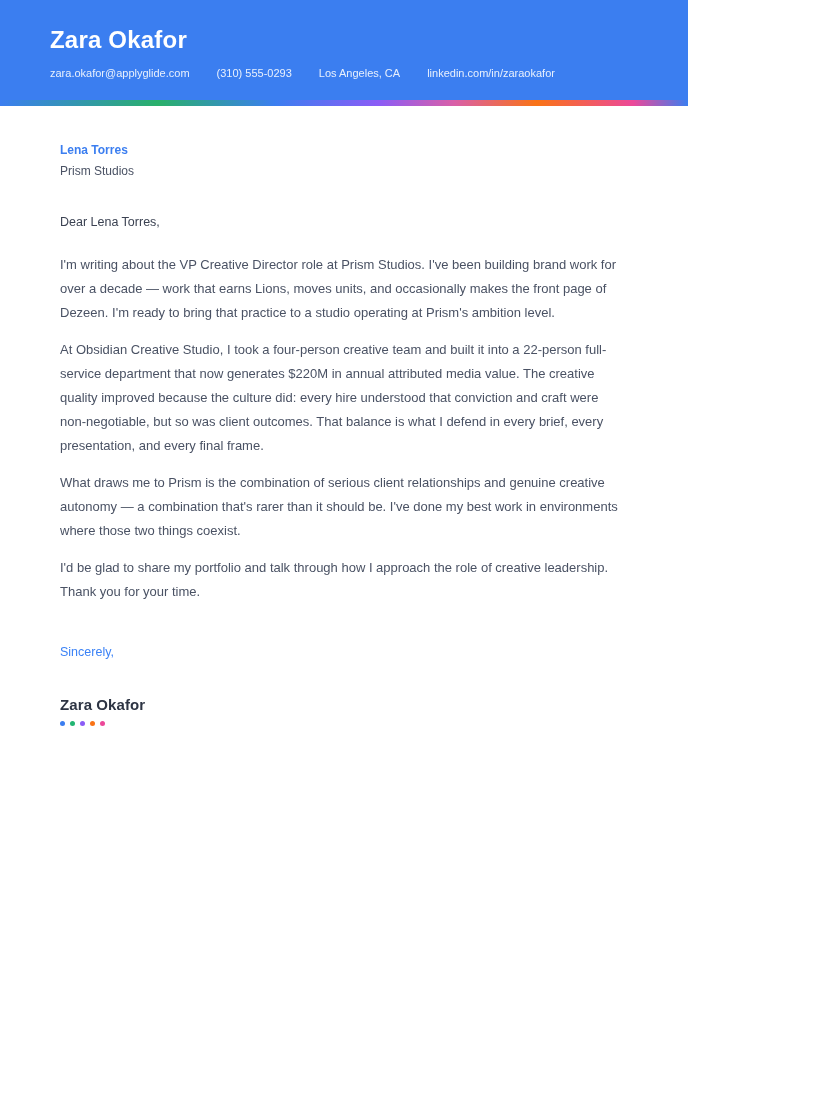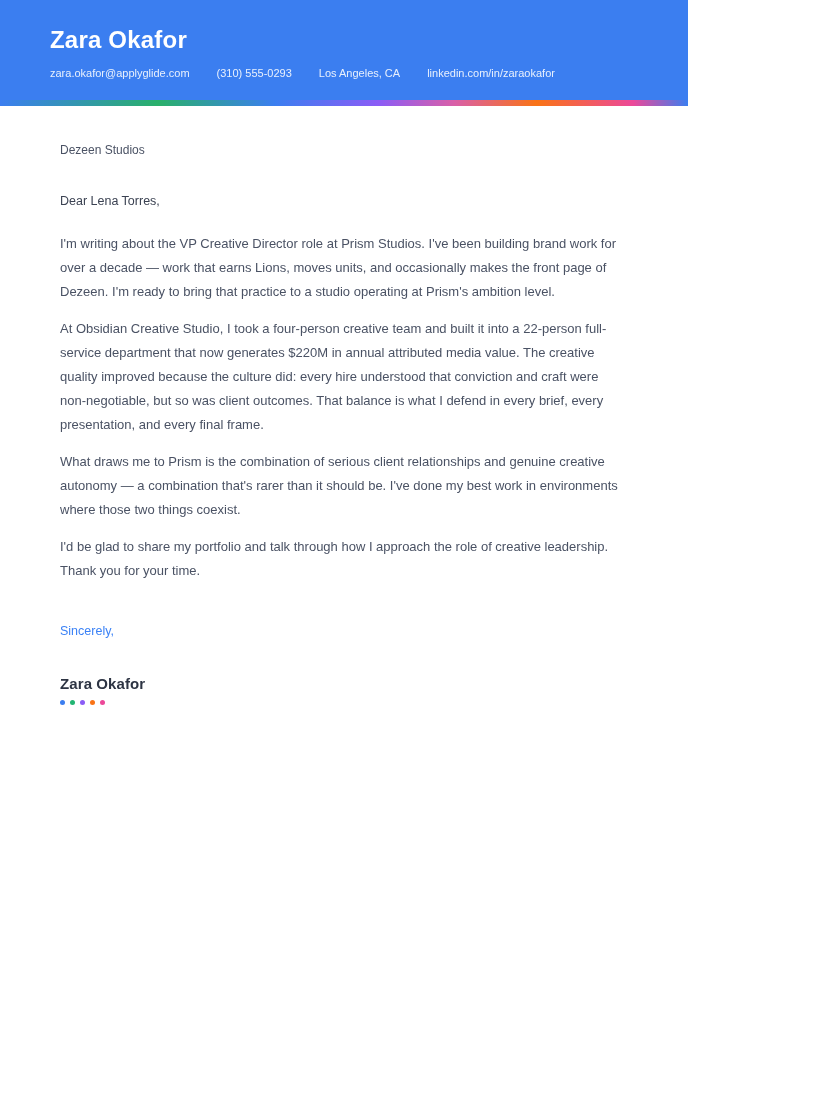--- a/index.html
+++ b/index.html
@@ -167,21 +167,22 @@
       <span class="contact-item">linkedin.com/in/zaraokafor</span>
     </div>
 
     <div class="rainbow-rule"></div>
   </header>
 
   <main class="letter-body">
 
 
     <div class="recipient-block">
-      <div class="recipient-line">Dezeen Studios</div>
+      <div class="recipient-name">Lena Torres</div>
+      <div class="recipient-line">Prism Studios</div>
     </div>
 
     <p class="salutation">Dear Lena Torres,</p>
 
     <p class="letter-paragraph">I'm writing about the VP Creative Director role at Prism Studios. I've been building brand work for over a decade — work that earns Lions, moves units, and occasionally makes the front page of Dezeen. I'm ready to bring that practice to a studio operating at Prism's ambition level.</p>
     <p class="letter-paragraph">At Obsidian Creative Studio, I took a four-person creative team and built it into a 22-person full-service department that now generates $220M in annual attributed media value. The creative quality improved because the culture did: every hire understood that conviction and craft were non-negotiable, but so was client outcomes. That balance is what I defend in every brief, every presentation, and every final frame.</p>
     <p class="letter-paragraph">What draws me to Prism is the combination of serious client relationships and genuine creative autonomy — a combination that's rarer than it should be. I've done my best work in environments where those two things coexist.</p>
     <p class="letter-paragraph">I'd be glad to share my portfolio and talk through how I approach the role of creative leadership. Thank you for your time.</p>
 
     <p class="closing">Sincerely,</p>

